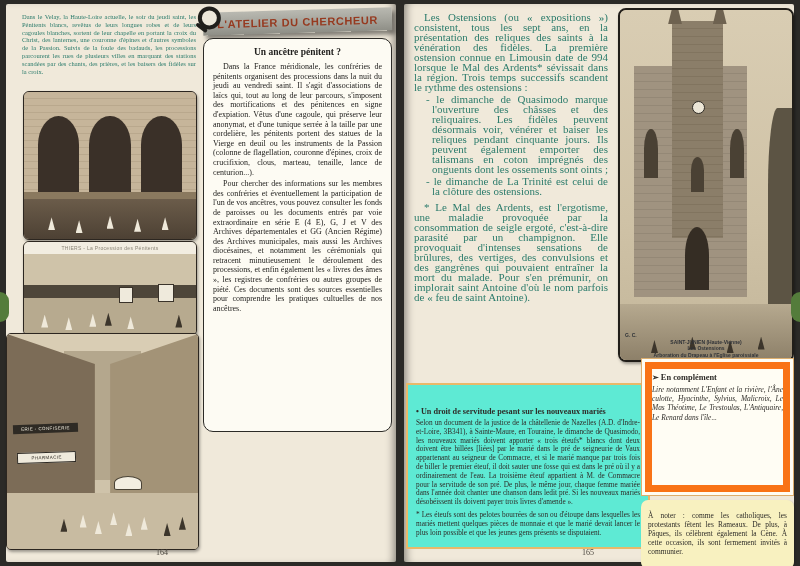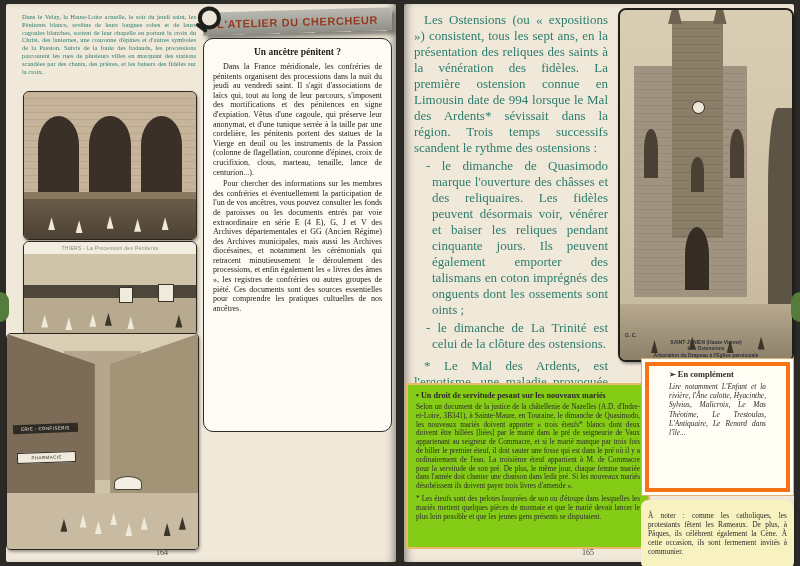--- a/index.html
+++ b/index.html
@@ -8,21 +8,21 @@
   .page{position:absolute;top:4px;height:558px;background:#f0e9da;border-radius:2px;}
   .page-left{left:6px;width:390px;box-shadow:inset -7px 0 9px -5px rgba(0,0,0,.45);}
   .page-right{left:404px;width:390px;box-shadow:inset 7px 0 9px -5px rgba(0,0,0,.45);}
   .tab{position:absolute;width:9px;height:30px;background:#547c3b;top:292px;}
   .tab-left{left:0;border-radius:0 15px 15px 0;}
   .tab-right{right:0;border-radius:15px 0 0 15px;}
 
   
   .teal{color:#2c7c6c;text-align:justify;}
   .intro{position:absolute;left:16px;top:9px;width:174px;font-size:6.5px;line-height:7.8px;}
-  .ost-col{position:absolute;left:10px;top:8px;width:194px;font-size:13px;line-height:16px;}
+  .ost-col{position:absolute;left:10px;top:8px;width:194px;font-size:11px;line-height:10px;}
   .ost-col p{margin:0 0 2px 0;}
   .ost-col .lead{text-indent:10px;}
   .ost-col .bullet{margin-left:12px;padding-left:6px;text-indent:-6px;}
   .ost-col .footnote{margin-top:6px;text-indent:10px;}
 
   
   .banner{position:absolute;left:197px;top:6px;width:189px;height:23px;
           background:linear-gradient(180deg,#b9b9b1 0%,#a3a39b 55%,#8e8e86 100%);
           transform:rotate(-1.6deg);box-shadow:3px 4px 4px rgba(0,0,0,.45);
           display:flex;align-items:center;justify-content:center;}
@@ -101,28 +101,28 @@
   .ch-trees{right:0;top:28%;width:14%;height:56%;background:#5c5444;border-radius:40% 0 0 0;}
   .ch-crowd{left:0;bottom:0;width:100%;height:16%;
       background:linear-gradient(180deg,#b6a98f 0%,#8d8069 100%);}
   .ch-caption{left:0;bottom:2px;width:100%;text-align:center;color:#2f3237;
       font-family:"Liberation Sans",sans-serif;font-size:5px;line-height:6.5px;font-weight:bold;}
   .ch-credit{position:absolute;left:5px;bottom:22px;color:#2f3237;
       font-family:"Liberation Sans",sans-serif;font-size:5px;font-weight:bold;}
 
   
   .servitude{position:absolute;left:2px;top:379px;width:244px;height:166px;box-sizing:border-box;
-      background:#84cc16;border:2px solid #e9b96a;padding:6px 8px;color:#2e2c28;}
+      background:#5eead4;border:2px solid #e9b96a;padding:22px 8px;color:#2e2c28;}
   .serv-title{font-weight:bold;font-size:8.2px;margin:0 0 3px 0;}
   .servitude p.body{margin:0 0 4px 0;font-size:7.3px;line-height:8.8px;text-align:justify;}
 
   .complement{position:absolute;left:237px;top:354px;width:153px;height:138px;box-sizing:border-box;
       background:#fffdf4;border:1px solid #dcae6e;padding:3px;}
-  .complement-inner{width:100%;height:100%;box-sizing:border-box;border:4px solid #f97316;
-      padding:4px 20px;color:#2e2c28;}
+  .complement-inner{width:100%;height:100%;box-sizing:border-box;border:7px solid #f97316;
+      padding:4px 0;color:#2e2c28;}
   .comp-title{font-weight:bold;font-size:8.4px;margin:0 0 3px 0;}
   .comp-arrow{color:#2e2c28;font-size:8px;}
   .complement p.body{margin:0 0 3px 0;font-size:7.4px;line-height:9.2px;text-align:justify;}
   .comp-books{font-style:italic;}
 
   .note-box{position:absolute;left:237px;top:496px;width:153px;box-sizing:border-box;
       background:#f8f1c0;border-radius:7px;padding:12px 7px;color:#2e2c28;
       font-size:7.4px;line-height:8.9px;text-align:justify;box-shadow:1px 1px 2px rgba(0,0,0,.2);}
 
   .pagenum{position:absolute;top:544px;font-size:8px;color:#4a463e;}

